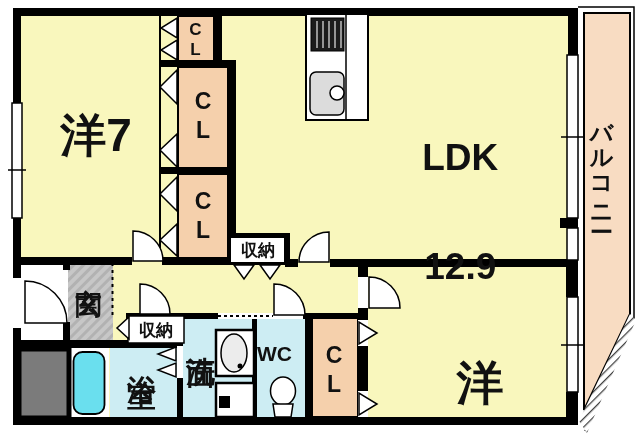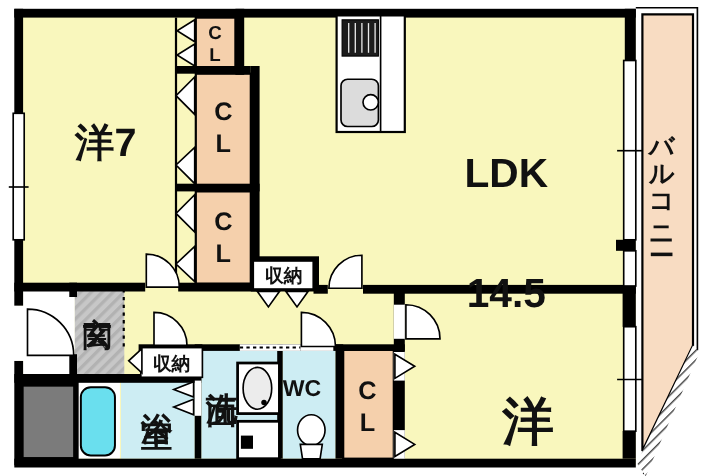--- a/index.html
+++ b/index.html
@@ -149,25 +149,25 @@
     <rect x="216" y="383" width="38" height="34" fill="#fff" stroke="#000" stroke-width="2.5"></rect>
     <rect x="219" y="396" width="11" height="12" fill="#000"></rect>
   </g>
 
   <g>
     <ellipse cx="283" cy="391" rx="12.5" ry="14" fill="#fff" stroke="#000" stroke-width="1.5"></ellipse>
     <path d="M273,404 L293,404 L291,417 L275,417 Z" fill="#fff" stroke="#000" stroke-width="1.5"></path>
   </g>
 </svg>
 
-<div class="lbl center" style="left:42px;top:112px;width:108px;font-size:36px;">洋7</div>
+<div class="lbl center" style="left:42px;top:112px;width:108px;font-size:46px;">洋7</div>
 
 <div class="lbl center" style="left:365px;top:76px;width:170px;font-size:37px;line-height:1.48;">
   <span>LDK</span><br>
-  <span>14.5</span>
+  <span>12.9</span>
 </div>
 
 <div class="lbl center" style="left:392px;top:274px;width:150px;font-size:47px;line-height:1.55;">
   <span>洋</span><br>
   
 </div>
 
 <div class="lbl v" style="left:590px;top:106px;font-size:23px;letter-spacing:2px;">バルコニー</div>
 
 <div class="lbl v" style="left:76px;top:268px;font-size:26px;letter-spacing:5px;">玄関</div>

